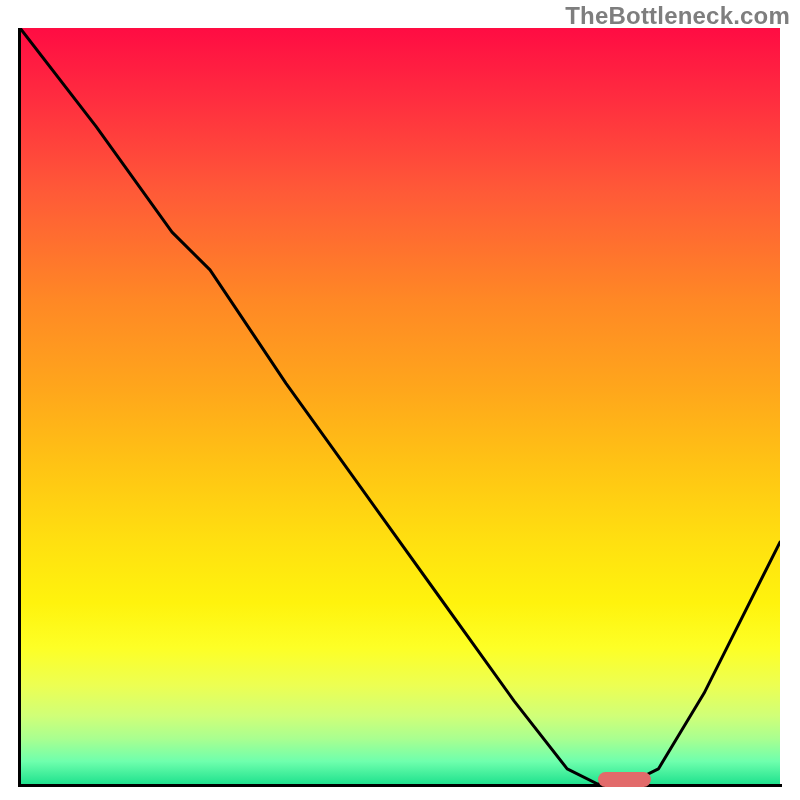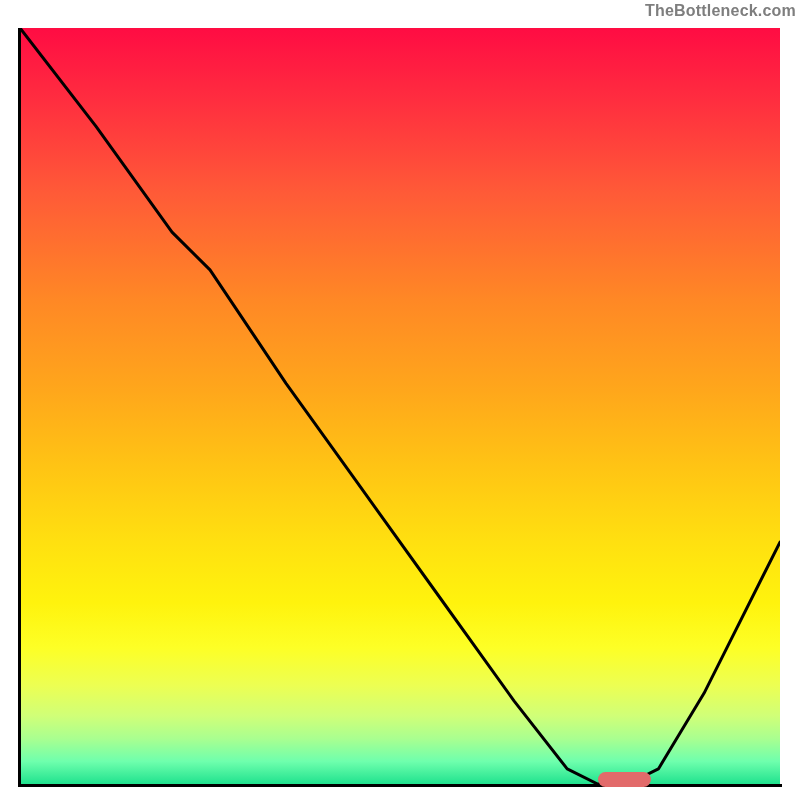--- a/index.html
+++ b/index.html
@@ -11,22 +11,22 @@
     font-family: Arial, Helvetica, sans-serif;
   }
   .container {
     position: relative;
     width: 800px;
     height: 800px;
   }
   .watermark {
     position: absolute;
     top: 2px;
-    right: 4px;
-    font-size: 16px;
+    right: 10px;
+    font-size: 24px;
     font-weight: 600;
     color: #7e7e7e;
     letter-spacing: 0.2px;
   }
   .plot-area {
     position: absolute;
     left: 20px;
     top: 28px;
     width: 760px;
     height: 756px;

